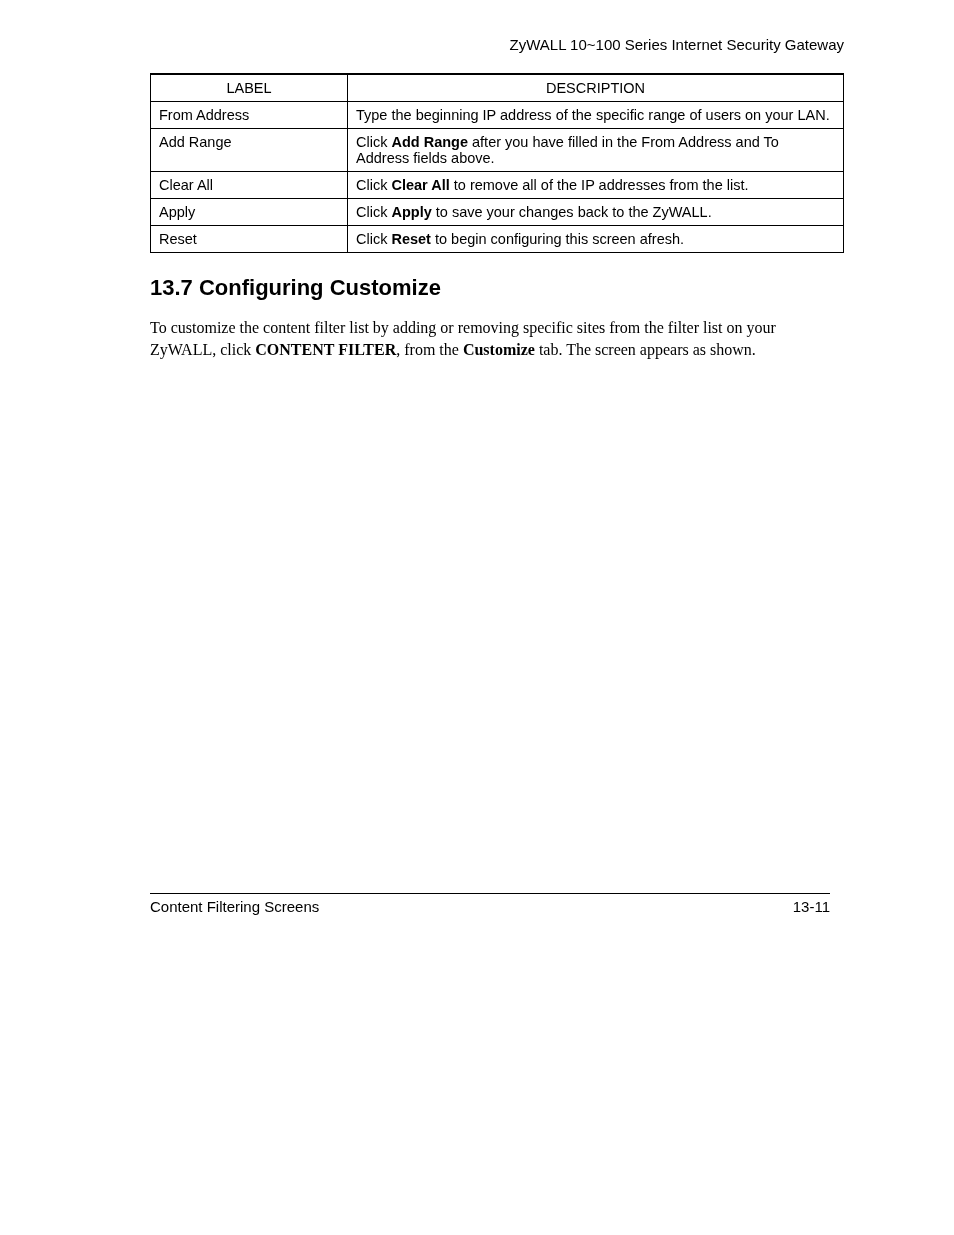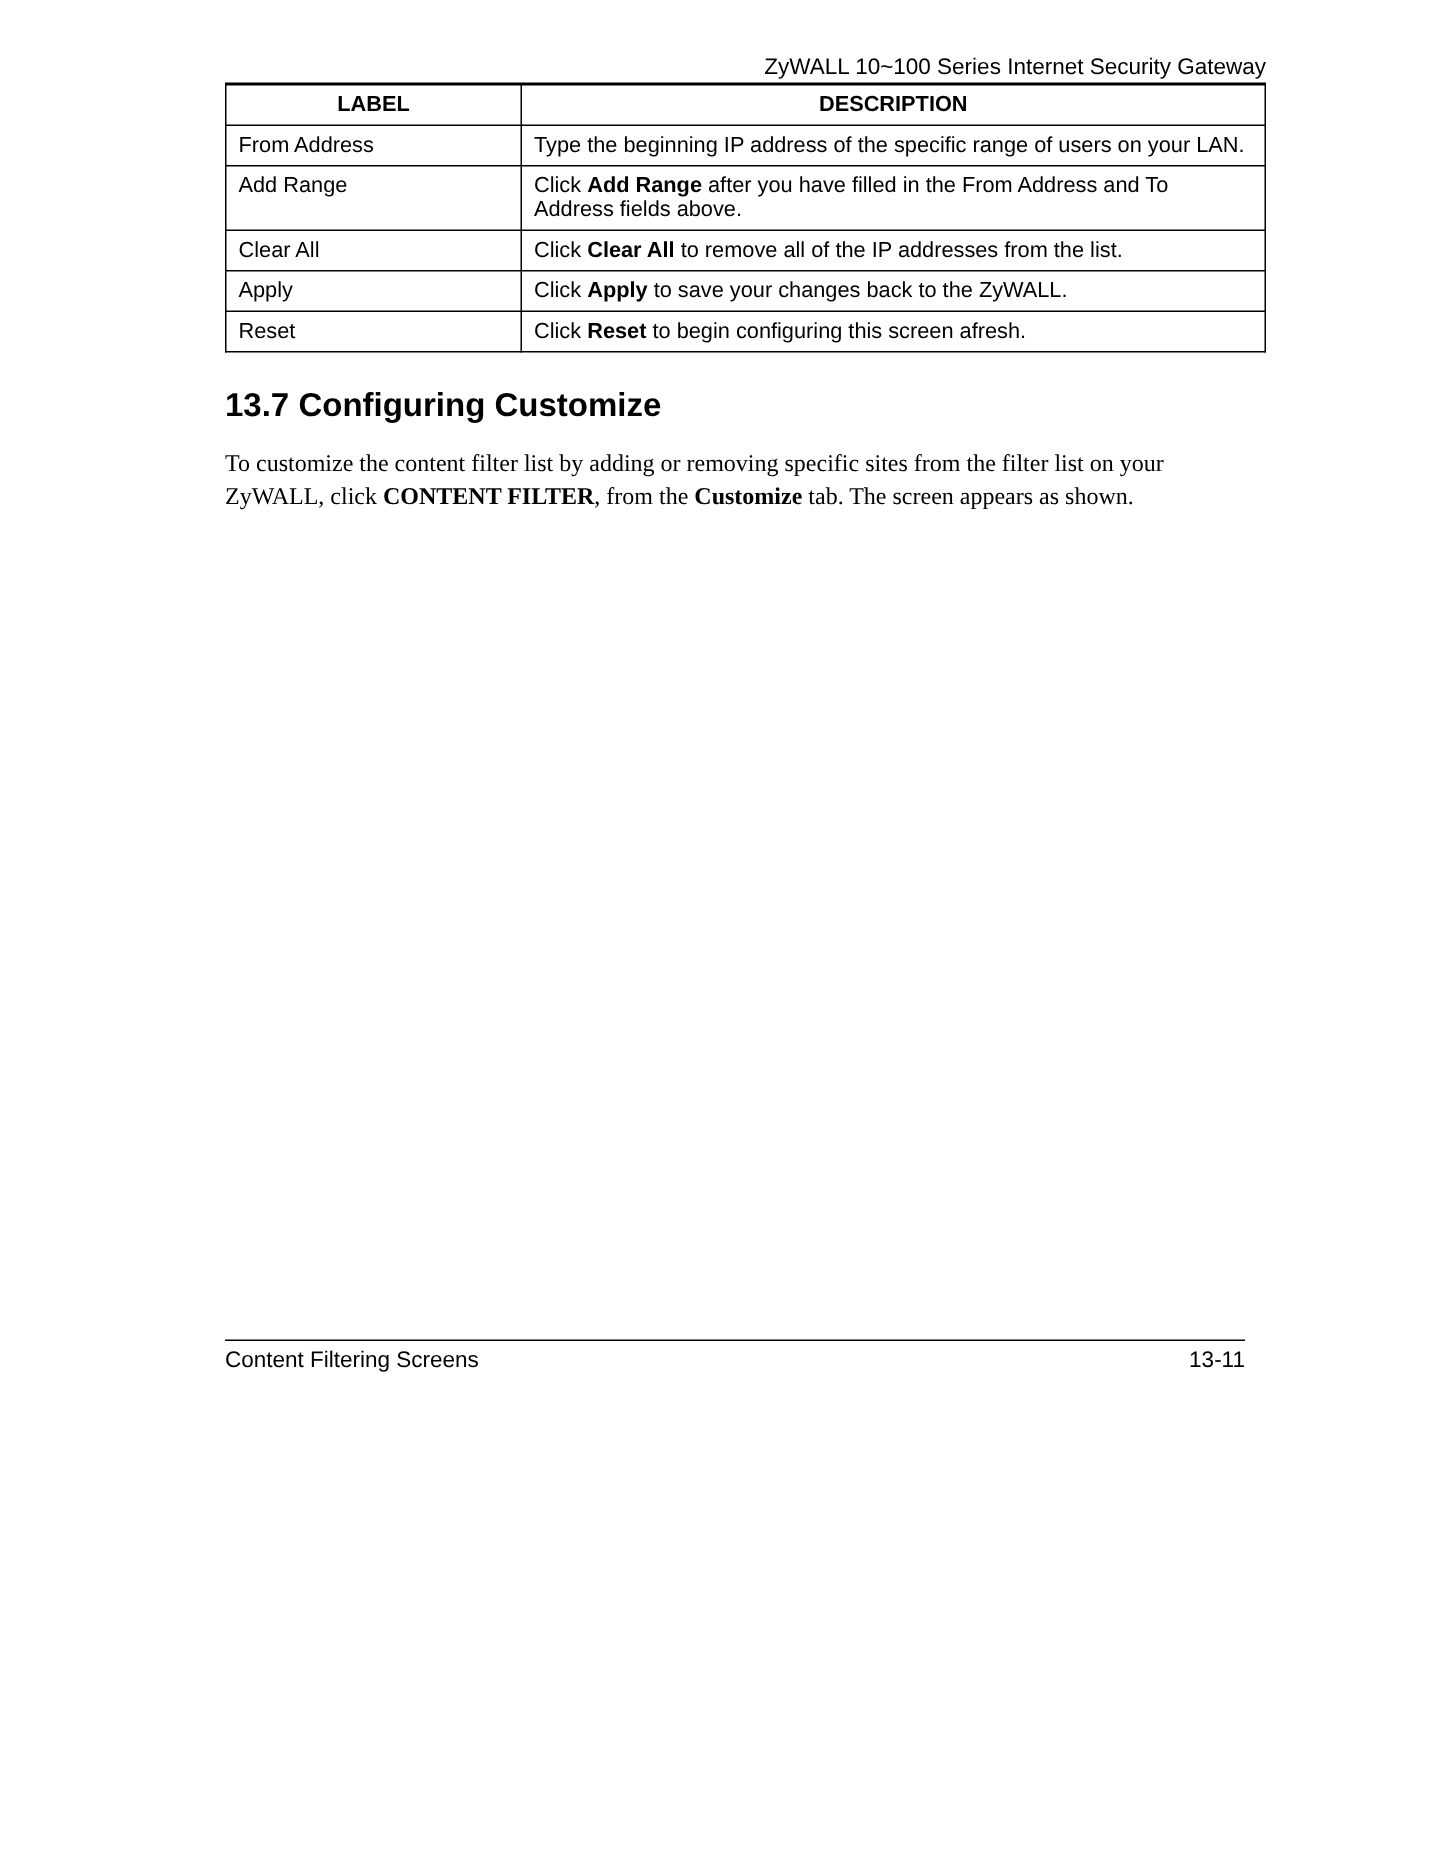--- a/index.html
+++ b/index.html
@@ -11,21 +11,21 @@
   .page {
     width: 954px;
     height: 1235px;
     box-sizing: border-box;
     padding: 36px 110px 0 150px;
     position: relative;
   }
   .running-head {
     text-align: right;
     font-size: 15px;
-    padding-bottom: 2px;
+    padding-bottom: 20px;
     border-bottom: 1.5px solid #000;
   }
   .table-caption {
     text-align: center;
     font-weight: bold;
     font-size: 15px;
     margin-top: 48px;
     margin-bottom: 8px;
   }
   table.filter {
@@ -33,21 +33,21 @@
     width: 100%;
     font-size: 14.5px;
   }
   table.filter th, table.filter td {
     border: 1.2px solid #000;
     padding: 5px 8px;
     vertical-align: top;
     text-align: left;
   }
   table.filter th {
-    font-weight: bold;
+    font-weight: normal;
     text-align: center;
   }
   table.filter th.label-col, table.filter td.label-col { width: 180px; }
   h2.section {
     font-size: 22px;
     font-weight: bold;
     margin: 22px 0 10px 0;
   }
   .body-text {
     font-family: "Times New Roman", Times, serif;

